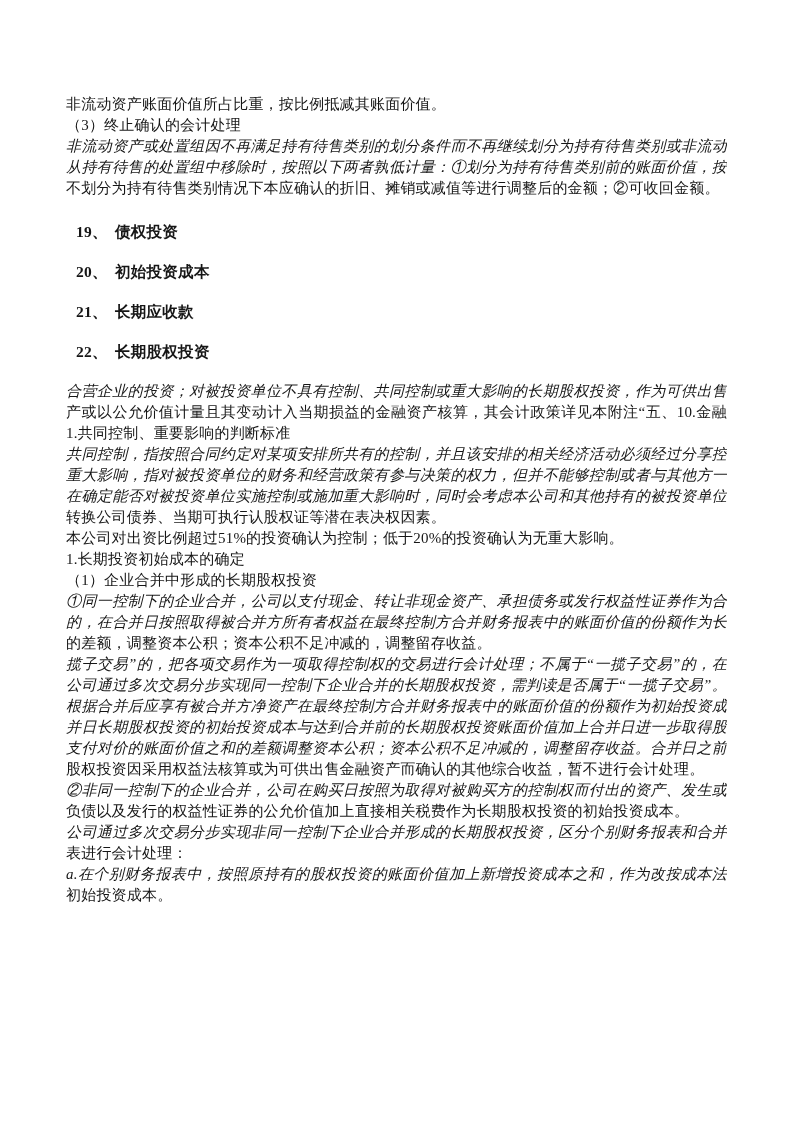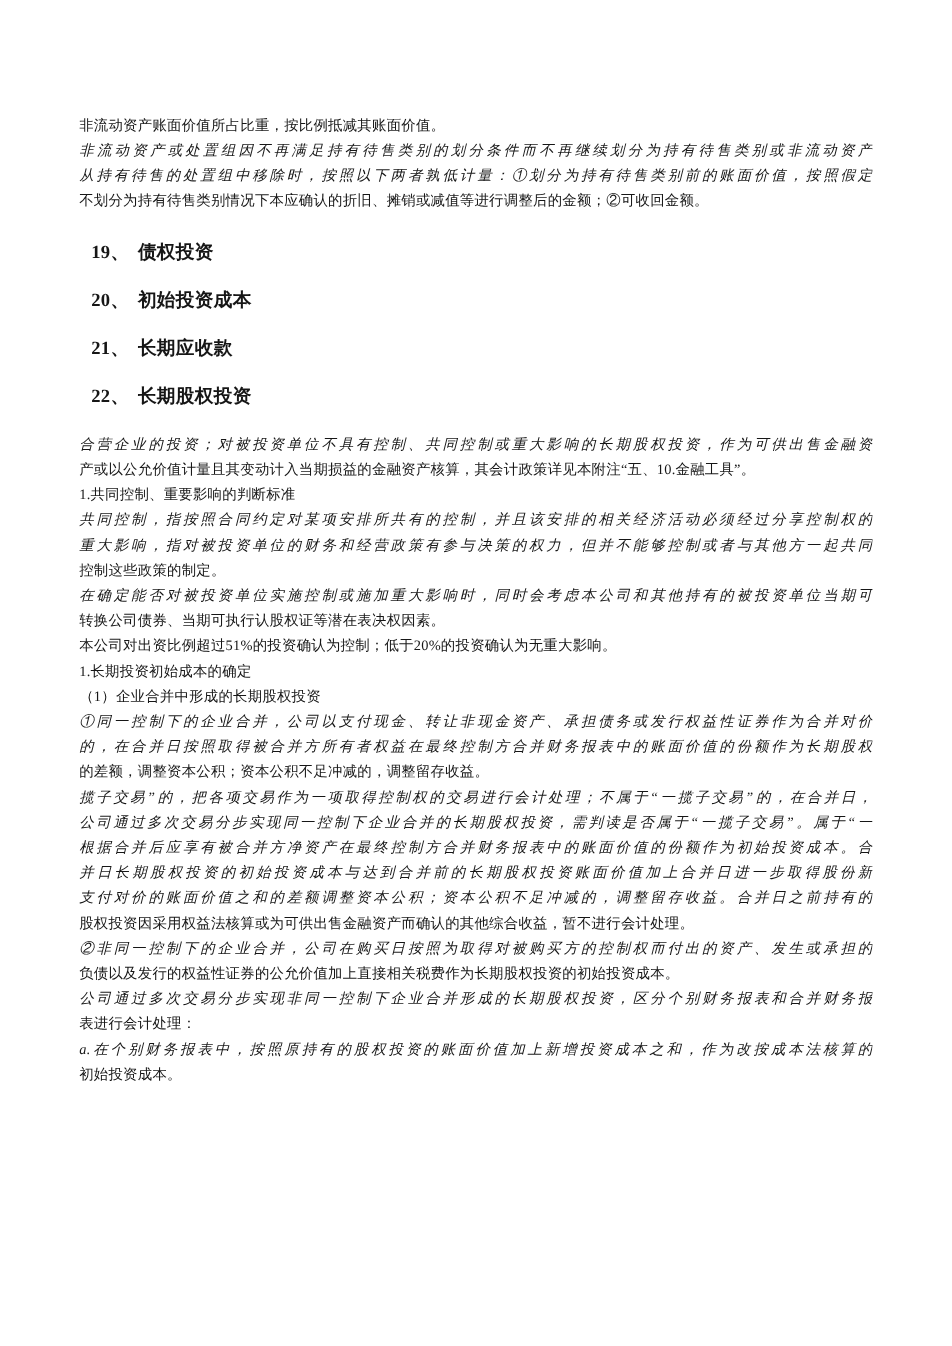--- a/index.html
+++ b/index.html
@@ -10,21 +10,21 @@
     background: #ffffff;
     box-sizing: border-box;
     padding: 94px 66px 0 66px;
     font-family: "Liberation Serif", "DejaVu Serif", serif;
     color: #161616;
     overflow: hidden;
   }
   .para { margin: 0; }
   .para.body2 { margin-top: 18px; }
   .ln {
-    font-size: 12px;
+    font-size: 15px;
     line-height: 21px;
     height: 21px;
     overflow: hidden;
     text-align: justify;
     text-align-last: left;
     text-justify: inter-character;
     white-space: normal;
     letter-spacing: 0.2px;
   }
   .ln.f { text-align-last: justify; font-style: italic; }
@@ -39,20 +39,21 @@
   .heading.first { margin-top: 22px; }
   .heading .ht { margin-left: 7px; }
 </style>
 </head>
 <body>
 
 <div class="page">
 
   <div class="para">
     <div class="ln">非流动资产账面价值所占比重，按比例抵减其账面价值。</div>
+    <div class="ln">（3）终止确认的会计处理</div>
     <div class="ln f">非流动资产或处置组因不再满足持有待售类别的划分条件而不再继续划分为持有待售类别或非流动资产</div>
     <div class="ln f">从持有待售的处置组中移除时，按照以下两者孰低计量：①划分为持有待售类别前的账面价值，按照假定</div>
     <div class="ln">不划分为持有待售类别情况下本应确认的折旧、摊销或减值等进行调整后的金额；②可收回金额。</div>
   </div>
 
   <div class="heading first">
     <span>19、</span><span class="ht">债权投资</span>
   </div>
   <div class="heading">
     <span>20、</span><span class="ht">初始投资成本</span>
@@ -63,21 +64,20 @@
   <div class="heading">
     <span>22、</span><span class="ht">长期股权投资</span>
   </div>
 
   <div class="para body2">
     <div class="ln f">合营企业的投资；对被投资单位不具有控制、共同控制或重大影响的长期股权投资，作为可供出售金融资</div>
     <div class="ln">产或以公允价值计量且其变动计入当期损益的金融资产核算，其会计政策详见本附注“五、10.金融工具”。</div>
     <div class="ln">1.共同控制、重要影响的判断标准</div>
     <div class="ln f">共同控制，指按照合同约定对某项安排所共有的控制，并且该安排的相关经济活动必须经过分享控制权的</div>
     <div class="ln f">重大影响，指对被投资单位的财务和经营政策有参与决策的权力，但并不能够控制或者与其他方一起共同</div>
-    <div class="ln">控制这些政策的制定。</div>
     <div class="ln f">在确定能否对被投资单位实施控制或施加重大影响时，同时会考虑本公司和其他持有的被投资单位当期可</div>
     <div class="ln">转换公司债券、当期可执行认股权证等潜在表决权因素。</div>
     <div class="ln">本公司对出资比例超过51%的投资确认为控制；低于20%的投资确认为无重大影响。</div>
     <div class="ln">1.长期投资初始成本的确定</div>
     <div class="ln">（1）企业合并中形成的长期股权投资</div>
     <div class="ln f">①同一控制下的企业合并，公司以支付现金、转让非现金资产、承担债务或发行权益性证券作为合并对价</div>
     <div class="ln f">的，在合并日按照取得被合并方所有者权益在最终控制方合并财务报表中的账面价值的份额作为长期股权</div>
     <div class="ln">的差额，调整资本公积；资本公积不足冲减的，调整留存收益。</div>
     <div class="ln f">揽子交易”的，把各项交易作为一项取得控制权的交易进行会计处理；不属于“一揽子交易”的，在合并日，</div>
     <div class="ln f">公司通过多次交易分步实现同一控制下企业合并的长期股权投资，需判读是否属于“一揽子交易”。属于“一</div>

